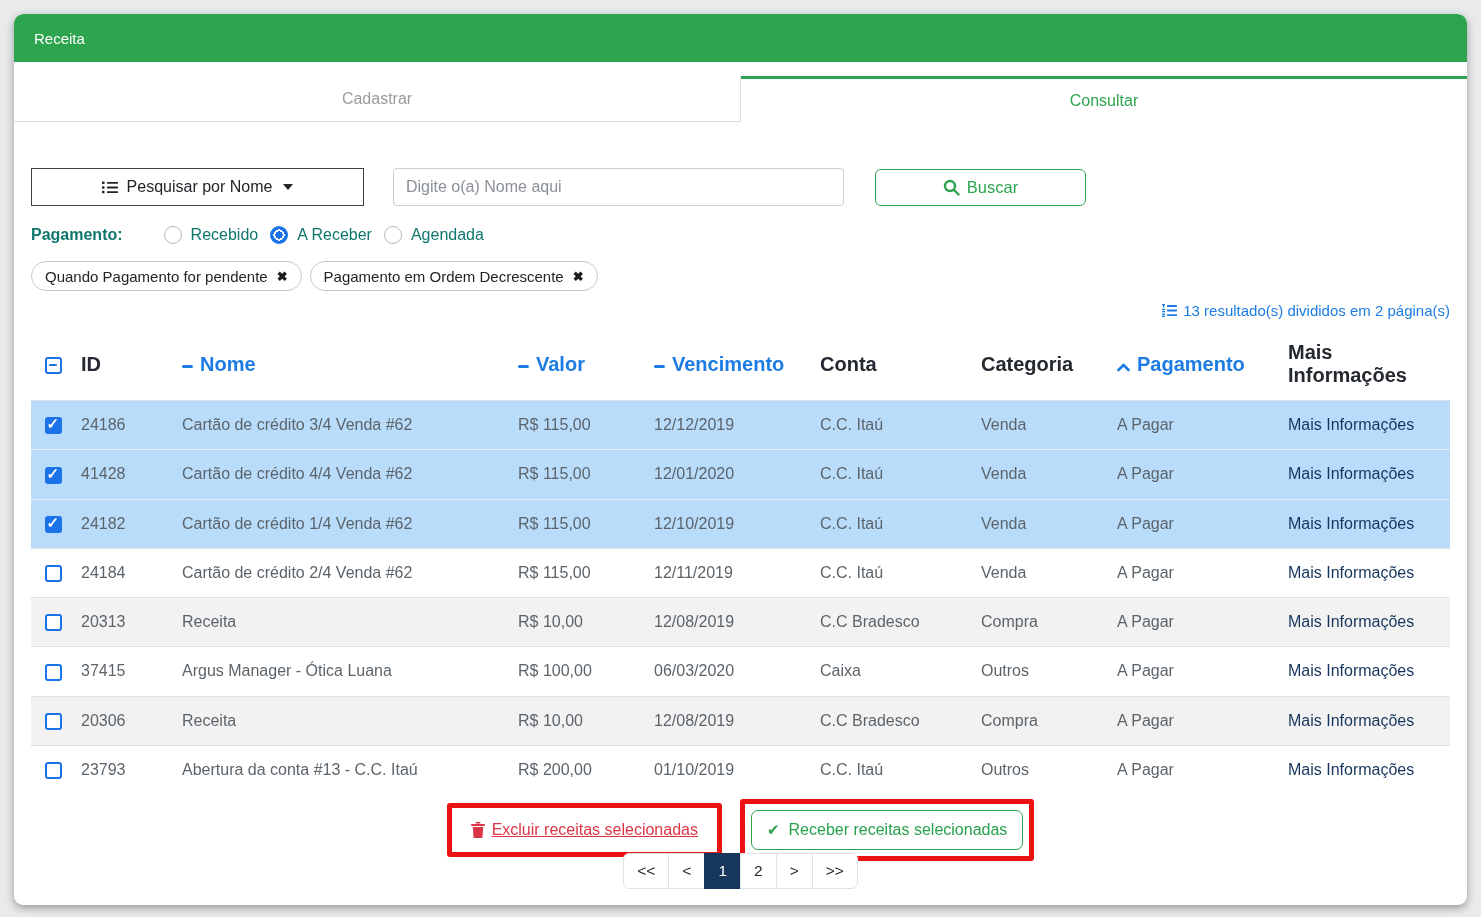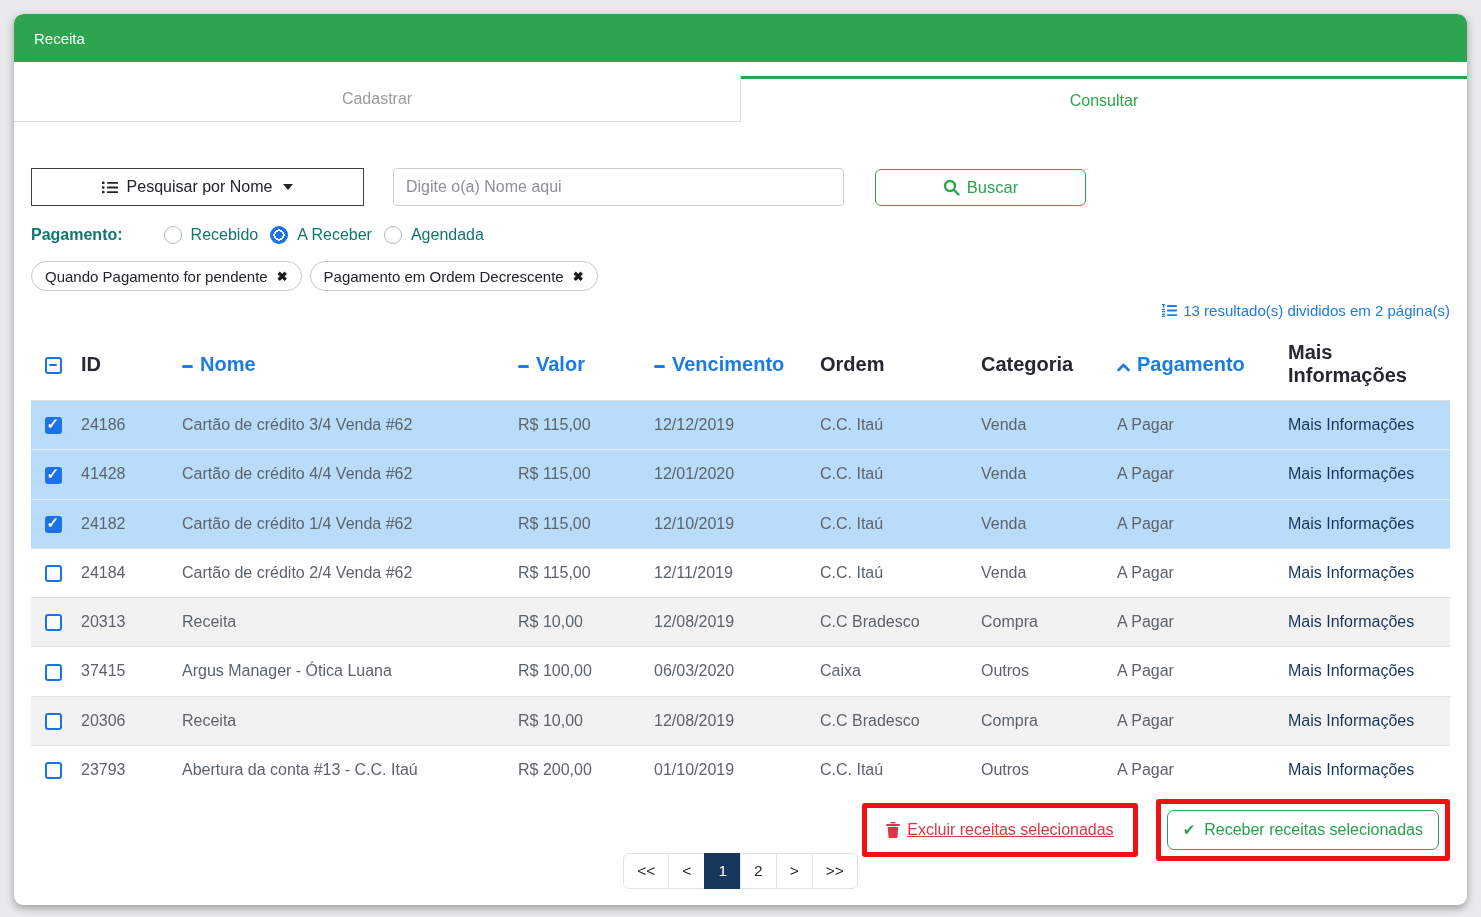--- a/index.html
+++ b/index.html
@@ -42,21 +42,21 @@
   tbody tr:first-child td{border-top-color:#dee2e6;}
   .cell-mais a{color:#16355d;text-decoration:none;cursor:pointer;}
   .minus{display:inline-block;width:11px;height:3px;background:#1d7ce4;border-radius:1.5px;margin-right:7px;vertical-align:3px;}
   .chev{margin-right:7px;vertical-align:-1px;}
   .cb{width:17px;height:17px;border-radius:3px;display:inline-block;position:relative;box-sizing:border-box;cursor:pointer;vertical-align:middle;}
   .cb.indeterminate{border:2px solid #1a73e8;background:#fff;}
   .cb.indeterminate::after{content:"";position:absolute;left:2.5px;top:5px;width:8px;height:2.5px;background:#1a73e8;border-radius:1px;}
   .cb.unchecked{border:2px solid #1a73e8;background:#fff;}
   .cb.checked{background:#1c72e8;}
   .cb.checked::after{content:"✓";position:absolute;left:2px;top:-2px;color:#fff;font-weight:bold;font-size:15px;}
-  .actions{margin-top:5px;display:flex;justify-content:flex-end;align-items:center;gap:18px;}
+  .actions{margin-top:5px;display:flex;justify-content:center;align-items:center;gap:18px;}
   .ann{border:5px solid #ec1212;border-radius:3px;box-sizing:border-box;}
   .ann-delete{padding:13px 19px;display:flex;align-items:center;}
   .ann-receive{padding:6px;display:flex;}
   .del-link{display:inline-flex;align-items:center;gap:7px;color:#dc3545;font-size:16px;text-decoration:underline;cursor:pointer;}
   .recv-btn{background:#fff;border:1px solid #2da44e;border-radius:7px;color:#28a04c;font-size:16px;padding:10px 15px;display:inline-flex;align-items:center;gap:9px;font-family:inherit;cursor:pointer;}
   .check-glyph{font-size:15px;}
   .pager{margin-top:-8px;display:flex;justify-content:center;}
   .page-cell{min-width:30px;padding:8px 13px;text-align:center;border:1px solid #dfe3e6;margin-left:-1px;background:#fff;font-size:15.5px;color:#24292e;cursor:pointer;box-sizing:border-box;}
   .page-cell:first-child{border-radius:6px 0 0 6px;margin-left:0;}
   .page-cell:last-child{border-radius:0 6px 6px 0;}
@@ -153,21 +153,21 @@
     </div>
 
     <table>
       <thead>
         <tr>
           <th class="col-sel"><span class="cb indeterminate"></span></th>
           <th class="col-id"><span>ID</span></th>
           <th class="col-nome sortable"><span class="minus"></span><span>Nome</span></th>
           <th class="col-valor sortable"><span class="minus"></span><span>Valor</span></th>
           <th class="col-venc sortable"><span class="minus"></span><span>Vencimento</span></th>
-          <th class="col-conta"><span>Ordem</span></th>
+          <th class="col-conta"><span>Conta</span></th>
           <th class="col-cat"><span>Categoria</span></th>
           <th class="col-pag sortable">
             <svg class="chev" width="13" height="9" viewBox="0 0 13 9" fill="none" stroke="#1d7ce4" stroke-width="2.6" stroke-linecap="round" stroke-linejoin="round">
                 <polyline points="1.5,7 6.5,2 11.5,7"></polyline>
               </svg><span>Pagamento</span>
           </th>
           <th class="col-mais"><span>Mais Informações</span></th>
         </tr>
       </thead>
       <tbody id="tbody">

